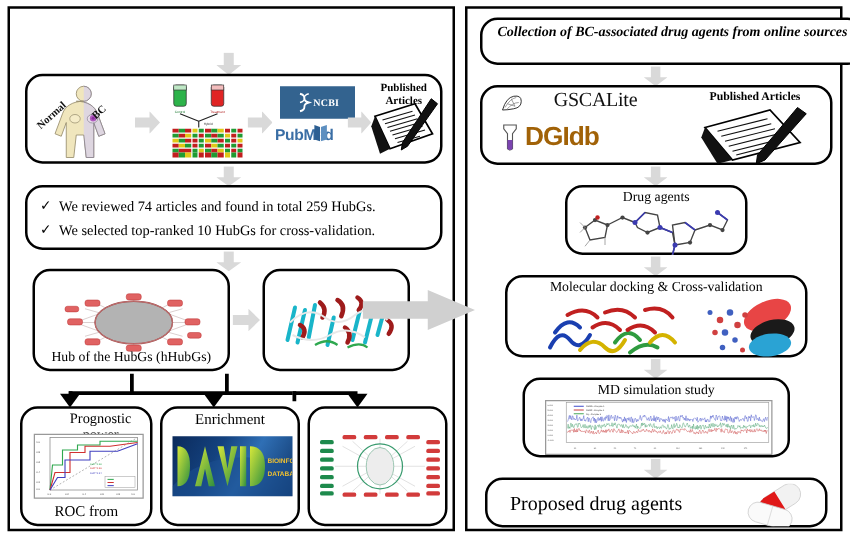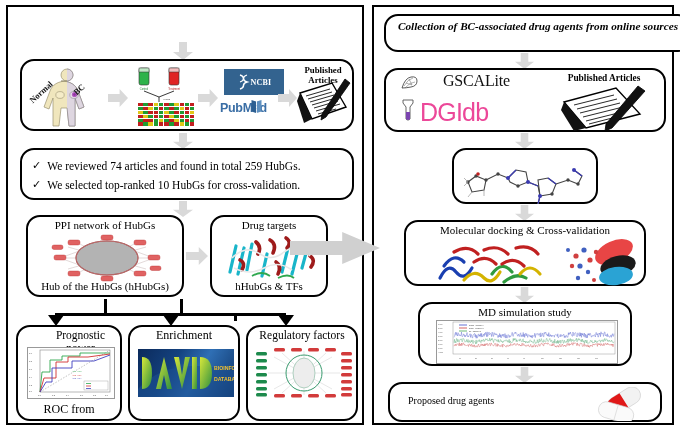--- a/index.html
+++ b/index.html
@@ -79,21 +79,21 @@
   
   .docicon { position:absolute; }
 
   
   .gscalite {
     position:absolute; font-size:16px; color:#111; letter-spacing:-.2px;
     font-family:"Liberation Serif", serif;
   }
   .dgidb {
     position:absolute; font-family:"Liberation Sans", sans-serif;
-    font-weight:normal; font-size:25px; color:#ec4899; letter-spacing:-.8px;
+    font-weight:bold; font-size:21px; color:#a16207; letter-spacing:-.8px;
   }
 
   
   .mini { position:absolute; background:#fff; border:0.8px solid #999; }
 
   
   .david {
     position:absolute; overflow:hidden;
     background:linear-gradient(120deg,#0b2a5b 0%,#14427f 35%,#2f6fb5 60%,#0e3366 100%);
   }
@@ -274,21 +274,20 @@
         <div class="chk-row">
           <span class="chk">✓</span>
           <span class="chk-txt">We selected top-ranked 10 HubGs for cross-validation.</span>
         </div>
       </div>
     </div>
 
     <div class="arrow-d" style="left:165px; top:194px; width:20px; height:16px;"></div>
 
     <div class="rbox" style="left:18px; top:208px; width:158px; height:82px;">
-      <div class="lbl lbl-top">PPI network of HubGs</div>
       <div class="nb" style="left:18px; top:16px; width:122px; height:50px;">
         <svg width="122" height="50" viewBox="0 0 122 50">
           <g stroke="#c9b8b8" stroke-width="0.6" fill="none" opacity="0.9">
             <path d="M14 25 L61 8 L108 25 L61 42 Z"></path>
               <path d="M14 25 L108 25"></path>
             <path d="M30 9 L92 41"></path>
               <path d="M92 9 L30 41"></path>
               <path d="M61 8 L61 42"></path>
             <path d="M22 14 L100 36"></path>
               <path d="M100 14 L22 36"></path>
@@ -308,21 +307,20 @@
             <rect x="104" y="33" width="11" height="4.5" rx="2" fill="#e06262" stroke="#b33" stroke-width="0.4"></rect>
           </g>
         </svg>
       </div>
       <div class="lbl lbl-bot">Hub of the HubGs (hHubGs)</div>
     </div>
 
     <div class="arrow-r" style="left:178px; top:240px; width:22px; height:18px;"></div>
 
     <div class="rbox" style="left:202px; top:208px; width:118px; height:82px;">
-      <div class="lbl lbl-top">Drug targets</div>
       <div class="nb" style="left:10px; top:15px; width:98px; height:50px;">
         <svg width="98" height="50" viewBox="0 0 98 50">
           <g stroke="#19b5c9" stroke-width="3.2" fill="none" stroke-linecap="round">
             <path d="M8 40 L14 14"></path>
               <path d="M16 42 L22 16"></path>
               <path d="M25 38 L30 12"></path>
             <path d="M60 40 L66 16"></path>
               <path d="M70 42 L76 18"></path>
               <path d="M80 36 L86 14"></path>
             <path d="M40 44 L45 22"></path>
@@ -338,21 +336,20 @@
           <g stroke="#e8e8e8" stroke-width="1.6" fill="none">
             <path d="M10 26 q14-14 28-4 q12 8 24-2 q14-10 26 4"></path>
             <path d="M12 36 q16 8 30 0 q14-8 28 2"></path>
           </g>
           <g stroke="#2fa84f" stroke-width="1.8" fill="none">
             <path d="M30 44 q10-6 18 0"></path>
               <path d="M56 46 q10-5 16 0"></path>
           </g>
         </svg>
       </div>
-      <div class="lbl lbl-bot">hHubGs &amp; TFs</div>
     </div>
 
     <div class="tri-stem" style="left:96px; top:292px; height:16px;"></div>
     <div class="tri-stem" style="left:96px; top:306px; width:130px; height:3px;"></div>
     <div class="tri-stem" style="left:172px; top:292px; height:16px;"></div>
     <div class="tri-stem" style="left:226px; top:306px; height:8px;"></div>
     <div class="tri-blk" style="left:40px; top:308px;"></div>
     <div class="tri-stem" style="left:47px; top:306px; height:4px;"></div>
     <div class="tri-stem" style="left:47px; top:306px; width:50px; height:3px;"></div>
     <div class="tri-blk" style="left:155px; top:308px;"></div>
@@ -414,21 +411,20 @@
           <path d="M36 8 L44 40 L52 8 L47 8 L44 26 L41 8 Z" fill="url(#gg)"></path>
           <rect x="54" y="8" width="5" height="32" fill="url(#gg)"></rect>
           <path d="M62 8 L62 40 q12 0 12-16 q0-16-12-16z" fill="url(#gg)"></path>
           <text x="76" y="21" font-size="5.2" fill="#f0c030" font-family="Liberation Sans" font-weight="bold">BIOINFO</text>
           <text x="76" y="32" font-size="5.2" fill="#f0c030" font-family="Liberation Sans" font-weight="bold">DATABASE</text>
         </svg>
       </div>
     </div>
 
     <div class="rbox" style="left:238px; top:318px; width:112px; height:96px;">
-      <div class="lbl lbl-top" style="font-size:11.5px;">Regulatory factors</div>
       <div class="nb" style="left:6px; top:20px; width:100px; height:52px;">
         <svg width="100" height="52" viewBox="0 0 100 52">
           <g stroke="#cfcfcf" stroke-width="0.5" fill="none">
             <path d="M20 10 L78 42 M20 42 L78 10 M14 26 L86 26 M50 4 L50 48"></path>
             <path d="M28 6 L72 46 M72 6 L28 46"></path>
           </g>
           <ellipse cx="50" cy="26" rx="18" ry="18" fill="none" stroke="#3a9b6f" stroke-width="1"></ellipse>
           <ellipse cx="50" cy="26" rx="11" ry="15" fill="#ededed" stroke="#8fbfa8" stroke-width="0.7"></ellipse>
           <g fill="#1d8a4c">
             <rect x="2" y="5" width="11" height="3.4" rx="1.5"></rect>
@@ -510,20 +506,21 @@
               <line x1="29" y1="40" x2="60" y2="32"></line>
           </g>
           <path d="M78 2 L85 7 L52 44 L45 47 L46 40 Z" fill="#111" stroke="#000" stroke-width="0.8"></path>
         </svg>
       </div>
     </div>
 
     <div class="arrow-d" style="left:141px; top:126px; width:19px; height:16px;"></div>
 
     <div class="rbox" style="left:78px; top:141px; width:146px; height:56px;">
+      <div class="lbl lbl-top">Drug agents</div>
       <div class="nb" style="left:6px; top:14px; width:134px; height:40px;">
         <svg width="134" height="40" viewBox="0 0 134 40">
           <g stroke="#444" stroke-width="1.1" fill="none">
             <path d="M8 18 L16 12 L26 16 L24 26 L12 28 Z"></path>
             <path d="M26 16 L38 10 L48 14"></path>
             <path d="M48 14 L56 6 L66 8 L68 18 L58 22 L50 18 Z"></path>
             <path d="M68 18 L78 22 L80 32"></path>
             <path d="M80 32 L92 30 L96 20 L88 14 L78 16 Z"></path>
             <path d="M96 20 L108 16 L118 20 L122 12 L114 6"></path>
             <path d="M80 32 L78 40"></path>
@@ -647,21 +644,21 @@
             <line x1="22" y1="10" x2="30" y2="10" stroke="#2f9b3f" stroke-width="0.7"></line>
             <text x="32" y="10.7" fill="#333">Rg - Complex 3</text>
           </g>
         </svg>
       </div>
     </div>
 
     <div class="arrow-d" style="left:141px; top:360px; width:19px; height:16px;"></div>
 
     <div class="rbox" style="left:14px; top:375px; width:274px; height:40px;">
-      <div class="lbl" style="position:absolute; left:18px; top:11px; font-size:10px;">Proposed drug agents</div>
+      <div class="lbl" style="position:absolute; left:18px; top:11px; font-size:16px;">Proposed drug agents</div>
       <div class="nb" style="left:198px; top:3px; width:66px; height:34px;">
         <svg width="66" height="34" viewBox="0 0 66 34">
           <g transform="rotate(-32 34 14)">
             <rect x="18" y="6" width="36" height="17" rx="8.5" fill="#f2f2f2" stroke="#ccc" stroke-width="0.6"></rect>
             <path d="M26.5 6 h9.5 v17 h-9.5 a8.5 8.5 0 0 1 0-17z" fill="#e01818"></path>
           </g>
           <g transform="rotate(16 30 26)">
             <rect x="10" y="18" width="36" height="16" rx="8" fill="#fafafa" stroke="#ccc" stroke-width="0.6"></rect>
             <line x1="28" y1="18" x2="28" y2="34" stroke="#ddd" stroke-width="0.8"></line>
           </g>

